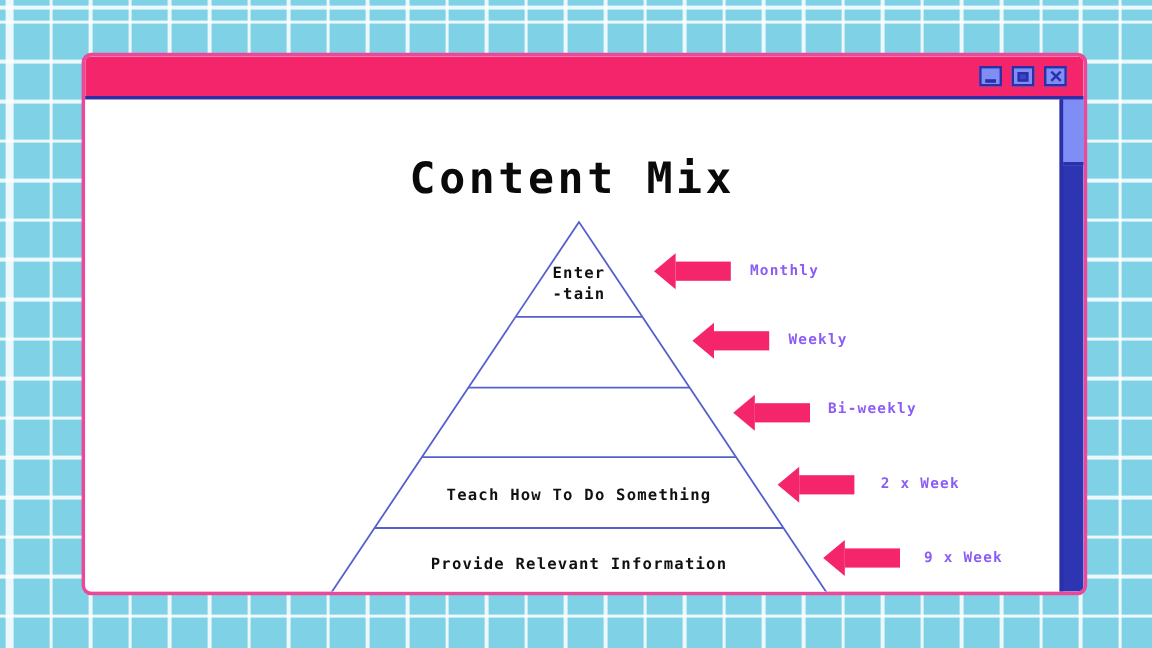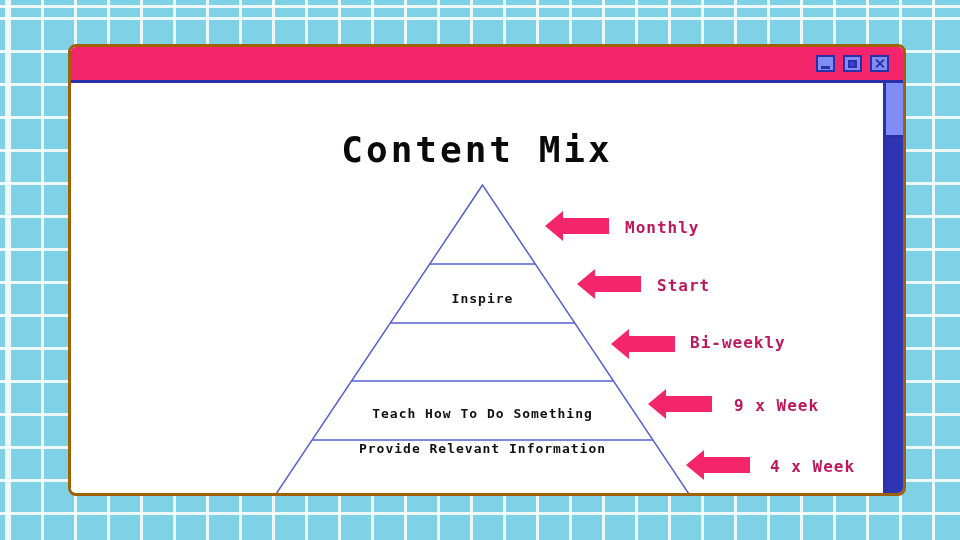--- a/index.html
+++ b/index.html
@@ -8,21 +8,21 @@
     font-family:"DejaVu Sans Mono","Liberation Mono",monospace;
     background-color:#7fd2e6;
     background-image:
       repeating-linear-gradient(90deg, rgba(255,255,255,.85) 0 3px, transparent 3px 33px),
       repeating-linear-gradient(0deg, rgba(255,255,255,.85) 0 3px, transparent 3px 33px);
     background-position:8px 8px;
     position:relative;
   }
   .window {
     position:absolute; left:68px; top:44px; width:838px; height:452px;
-    background:#ffffff; border:3px solid #a16207; border-radius:8px;
+    background:#ffffff; border:3px solid #ec4899; border-radius:8px;
     overflow:hidden;
   }
   .titlebar {
     position:absolute; left:0; top:0; right:0; height:36px;
     background:#f5256b; border-bottom:3px solid #2b2fa8;
     display:flex; align-items:center; justify-content:flex-end;
   }
   .controls { display:flex; gap:8px; margin-right:14px; }
   .ctrl {
     width:19px; height:17px; background:#7e8ef5; border:2px solid #2b2fa8;
@@ -54,21 +54,21 @@
   }
 
   .arrow { position:absolute; width:46px; height:16px; background:#f5256b; }
   .arrow::before {
     content:""; position:absolute; left:-18px; top:-7px;
     border-top:15px solid transparent; border-bottom:15px solid transparent;
     border-right:18px solid #f5256b;
   }
 
   .freq-label {
-    position:absolute; font-size:16px; font-weight:bold; letter-spacing:1px; color:#be185d;
+    position:absolute; font-size:12px; font-weight:bold; letter-spacing:1px; color:#8b5cf6;
     white-space:nowrap;
   }
 
   .scrollbar {
     position:absolute; right:0; top:36px; bottom:0; width:20px;
     background:#2d35b2; border-left:3px solid #2b2fa8; cursor:pointer;
   }
   .scroll-thumb { width:100%; height:55px; background:#7e8ef5; border-bottom:3px solid #2b2fa8; cursor:grab; }
 </style>
 </head>
@@ -102,35 +102,36 @@
       </defs>
       <polygon points="212.5,2 0,320 425,320" fill="#ffffff" stroke="#5560CF" stroke-width="1.5"></polygon>
       <g clip-path="url(#tri-clip)" stroke="#5560CF" stroke-width="1.5">
         <line x1="0" y1="81" x2="425" y2="81"></line>
         <line x1="0" y1="140" x2="425" y2="140"></line>
         <line x1="0" y1="198" x2="425" y2="198"></line>
         <line x1="0" y1="257" x2="425" y2="257"></line>
       </g>
     </svg>
 
-    <div class="lvl-label" style="top:207px;">Inspire</div>
+    <div class="lvl-label" style="top:137px;">Enter
+-tain</div>
     <div class="lvl-label" style="top:322px;">Teach How To Do Something</div>
-    <div class="lvl-label" style="top:357px;">Provide Relevant Information</div>
+    <div class="lvl-label" style="top:379px;">Provide Relevant Information</div>
 
     <div class="arrow" style="left:492px; top:135px;"></div>
     <div class="arrow" style="left:524px; top:193px;"></div>
     <div class="arrow" style="left:558px; top:253px;"></div>
     <div class="arrow" style="left:595px; top:313px;"></div>
     <div class="arrow" style="left:633px; top:374px;"></div>
 
     <div class="freq-label" style="left:554px; top:135px;">Monthly</div>
-    <div class="freq-label" style="left:586px; top:193px;">Start</div>
+    <div class="freq-label" style="left:586px; top:193px;">Weekly</div>
     <div class="freq-label" style="left:619px; top:250px;">Bi-weekly</div>
-    <div class="freq-label" style="left:663px; top:313px;">9 x Week</div>
-    <div class="freq-label" style="left:699px; top:374px;">4 x Week</div>
+    <div class="freq-label" style="left:663px; top:313px;">2 x Week</div>
+    <div class="freq-label" style="left:699px; top:374px;">9 x Week</div>
 
   </div>
 
   <div class="scrollbar">
     <div class="scroll-thumb"></div>
   </div>
 
 </div>
 
 </body></html>

